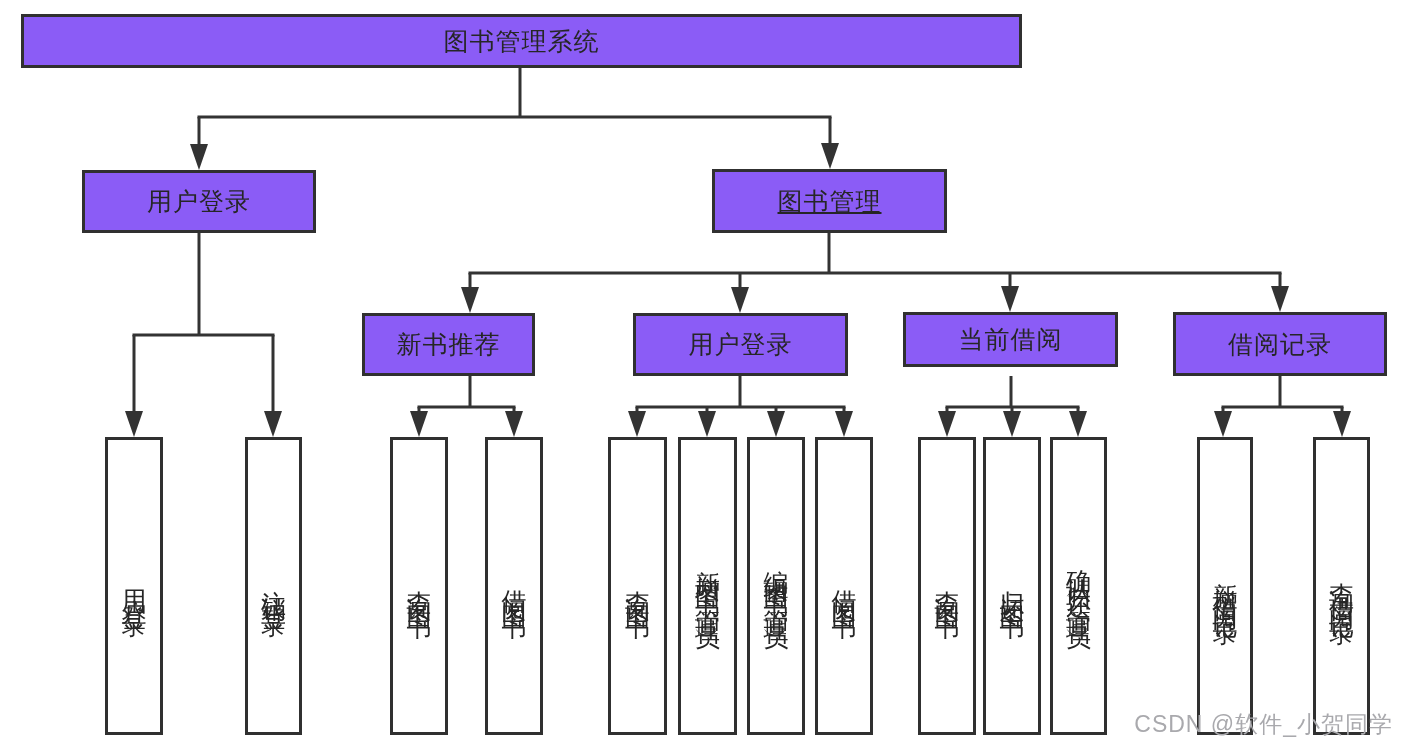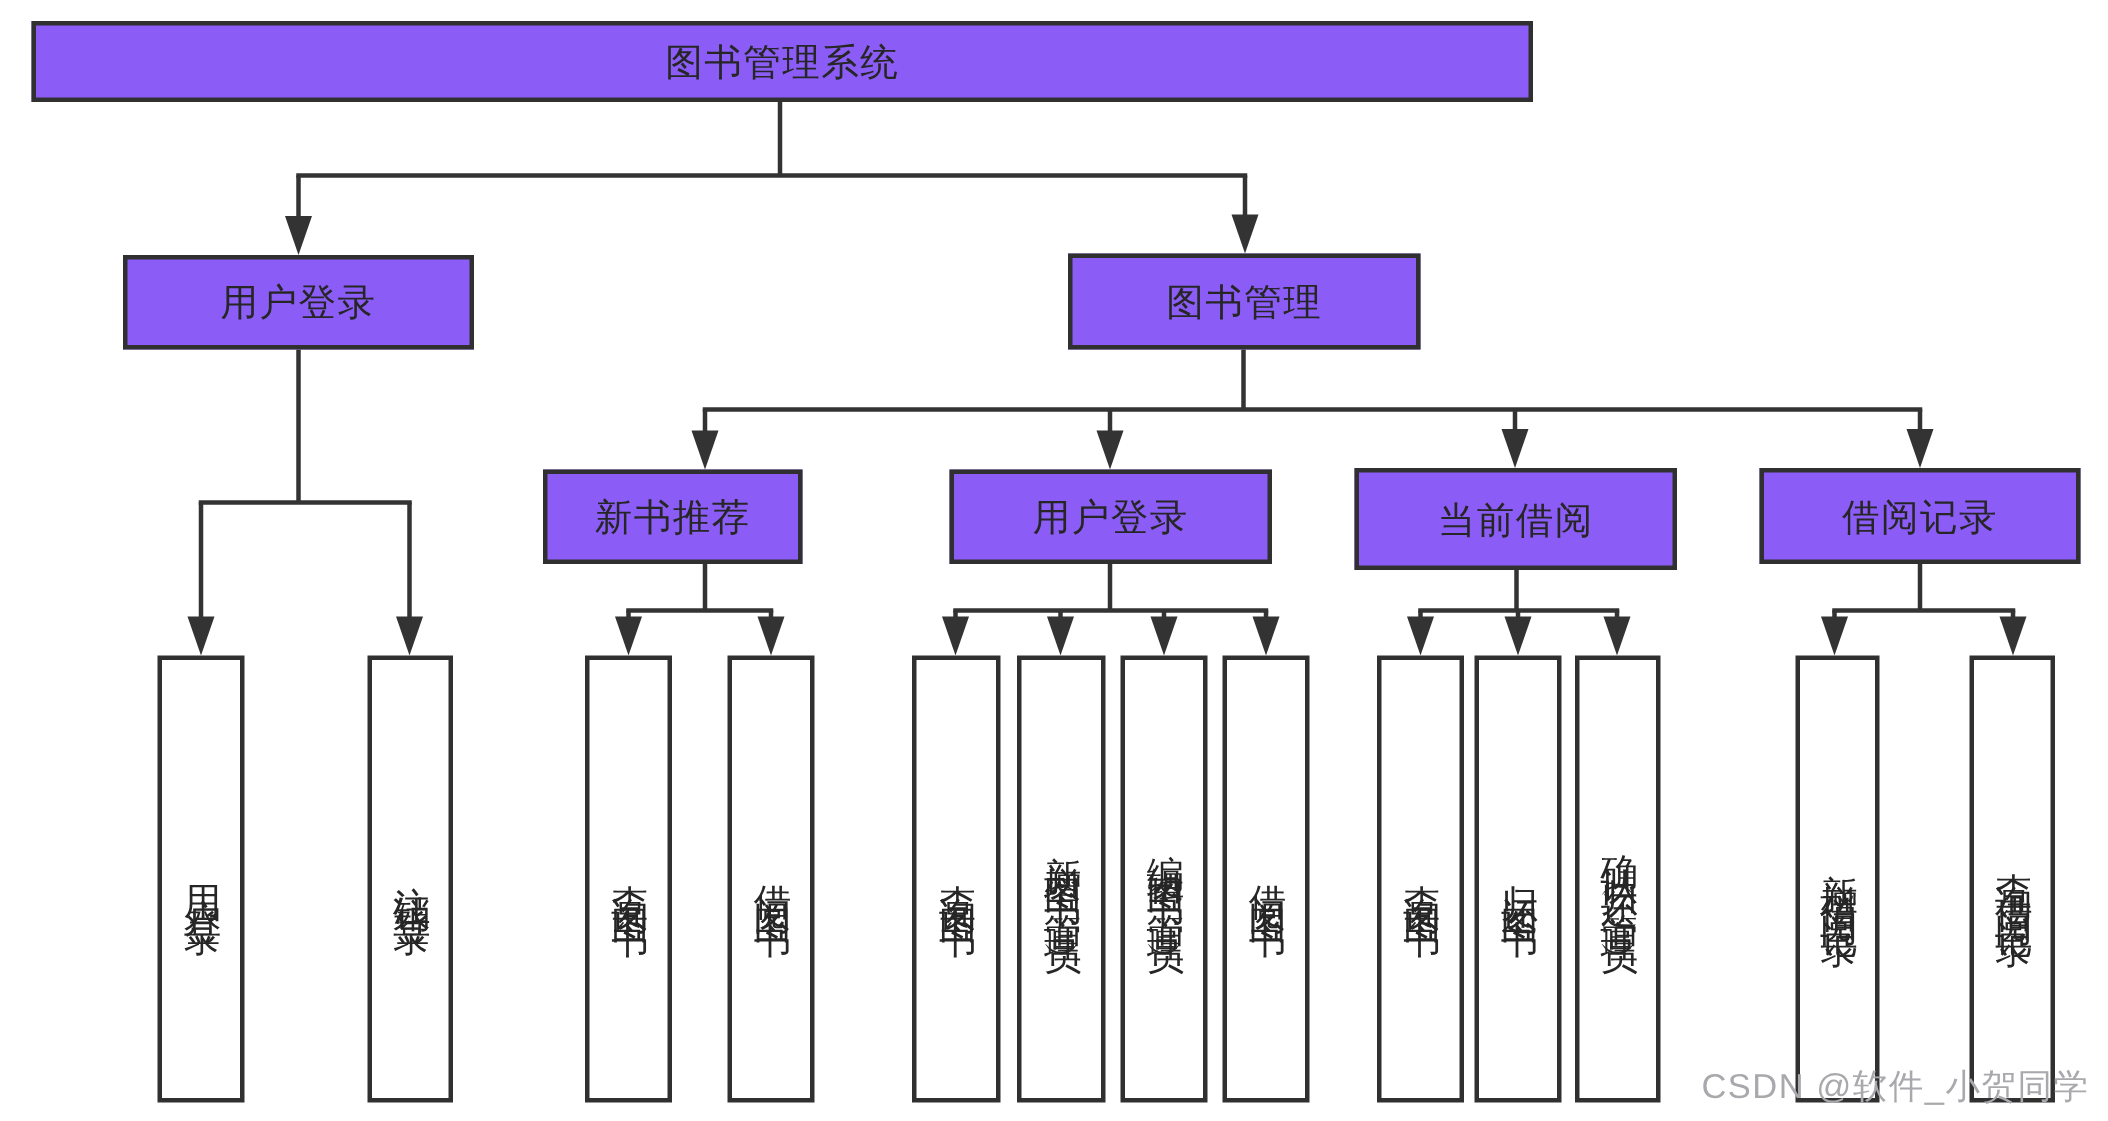--- a/index.html
+++ b/index.html
@@ -114,25 +114,25 @@
       <line x1="1221.5" y1="407" x2="1343.5" y2="407" stroke="#333333" stroke-width="3"></line>
       <line x1="1223" y1="407" x2="1223" y2="415" stroke="#333333" stroke-width="3"></line>
       <polygon points="1214,411 1232,411 1223,437" fill="#333333"></polygon>
       <line x1="1342" y1="407" x2="1342" y2="415" stroke="#333333" stroke-width="3"></line>
       <polygon points="1333,411 1351,411 1342,437" fill="#333333"></polygon>
     </svg>
 
   <div class="node" style="left:21px; top:14px; width:1001px; height:54px;">图书管理系统</div>
 
   <div class="node" style="left:82px; top:170px; width:234px; height:63px;">用户登录</div>
-  <div class="node" style="left:712px; top:169px; width:235px; height:64px;">图书管理</div>
+  <div class="node" style="left:712px; top:169px; width:235px; height:64px;text-decoration:underline;">图书管理</div>
 
   <div class="node" style="left:362px; top:313px; width:173px; height:63px;">新书推荐</div>
   <div class="node" style="left:633px; top:313px; width:215px; height:63px;">用户登录</div>
-  <div class="node" style="left:903px; top:312px; width:215px; height:68px;">当前借阅</div>
+  <div class="node" style="left:903px; top:312px; width:215px; height:55px;">当前借阅</div>
   <div class="node" style="left:1173px; top:312px; width:214px; height:64px;">借阅记录</div>
 
   <div class="leaf" style="left:105px; top:437px; width:58px; height:298px;">
     <span class="vtext">用户登录</span>
   </div>
   <div class="leaf" style="left:245px; top:437px; width:57px; height:298px;">
     <span class="vtext">注销登录</span>
   </div>
 
   <div class="leaf" style="left:390px; top:437px; width:58px; height:298px;">

